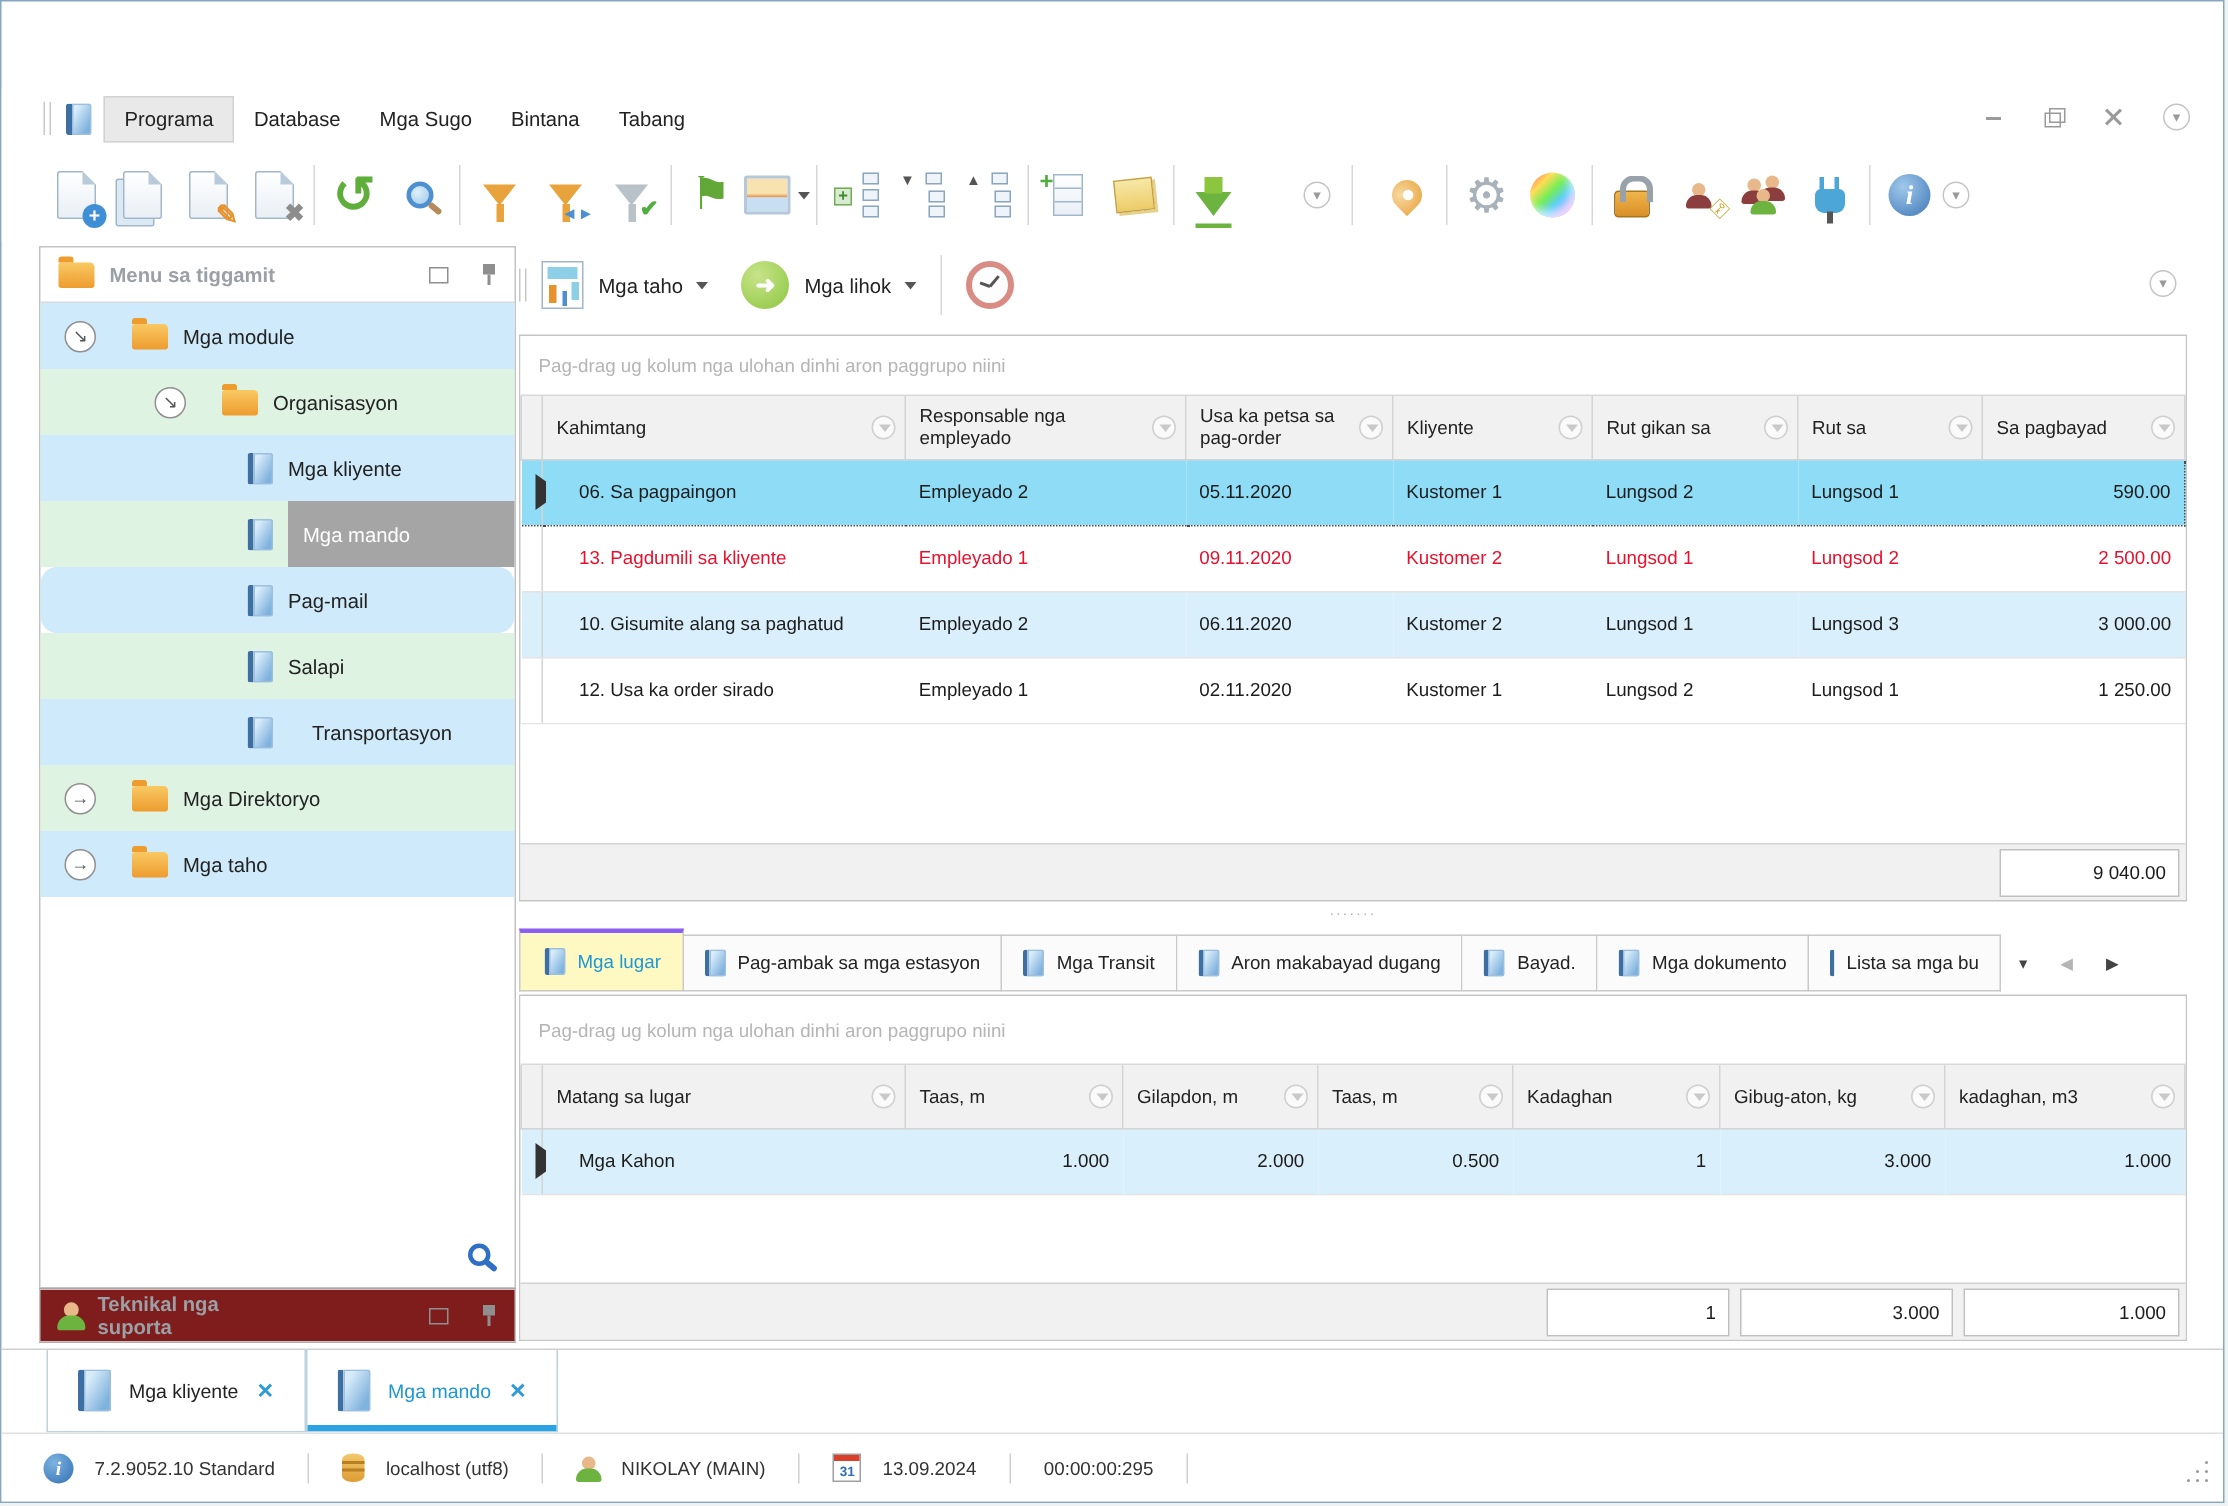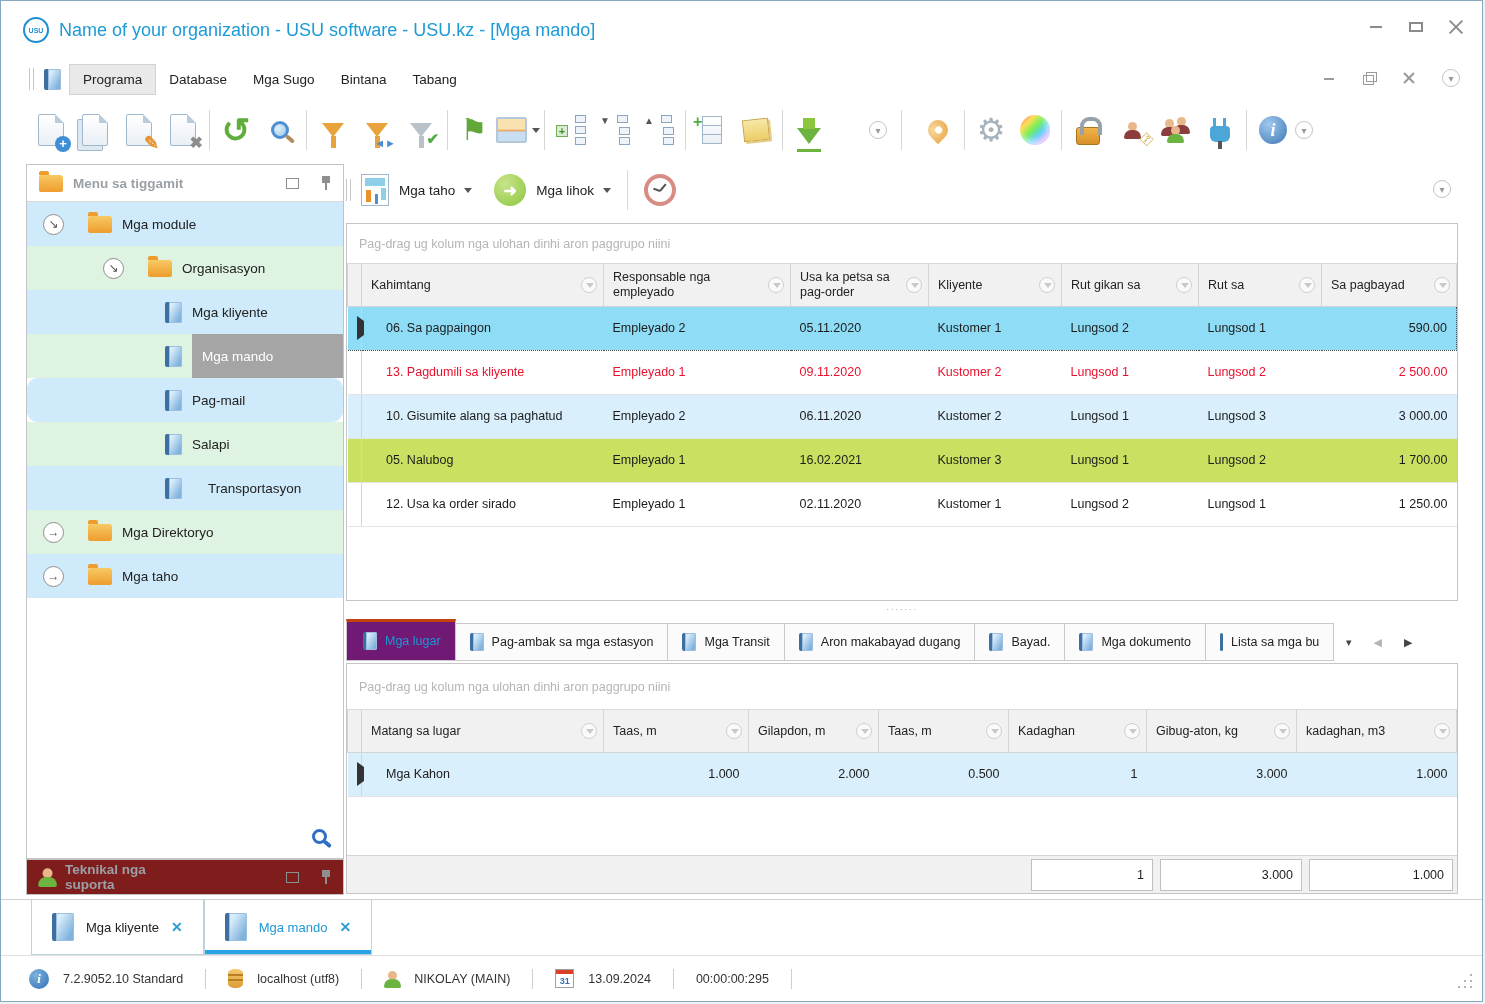--- a/index.html
+++ b/index.html
@@ -137,21 +137,21 @@
   .grid-filler { flex:1; background:#fff; }
   .grid-footer { height:38px; background:#f1f1f1; border-top:1px solid #d4d4d4; display:flex; align-items:center; justify-content:flex-end; padding-right:4px; gap:7px; }
   .total-box { background:#fff; border:1px solid #c0c0c0; height:32px; display:flex; align-items:center; justify-content:flex-end; padding:0 8px; font-size:12.5px; color:#1c1c1c; }
 
   
   .splitter { position:absolute; left:345px; top:600px; width:1112px; height:16px; display:flex; align-items:center; justify-content:center; color:#a9a9a9; font-size:9px; letter-spacing:1.5px; }
   .tabstrip { position:absolute; left:345px; top:618px; width:1140px; height:42px; display:flex; align-items:flex-end; }
   .dtab { height:38px; display:flex; align-items:center; gap:8px; padding:0 14px; border:1px solid #c9c9c9; border-left:none; background:#fbfbfb; font-size:12.5px; color:#222; white-space:nowrap; cursor:default; }
   .dtab:first-child { border-left:1px solid #c9c9c9; }
   .dtab .icon-book { width:14px; height:18px; border-left-width:3px; }
-  .dtab.active { background:#701a75; border-top:3px solid #c2410c; color:#1e97d4; height:42px;padding-left:16px; }
+  .dtab.active { background:#fef9c3; border-top:3px solid #8b5cf6; color:#1e97d4; height:42px;padding-left:16px; }
   .dtab.clip { max-width:128px; overflow:hidden; }
   .tab-arrows { display:flex; align-items:center; gap:22px; margin-left:12px; color:#444; font-size:11px; padding-bottom:12px; }
   .tab-arrows .dim { color:#b5b5b5; }
 
   
   .mdibar { position:absolute; left:0; right:0; top:898px; height:56px; background:#fff; border-top:1px solid #d0d0d0; display:flex; align-items:stretch; padding-left:30px; }
   .mtab { display:flex; align-items:center; gap:12px; padding:0 20px; border:1px solid #bcd2de; border-top:none; font-size:13px; color:#222; position:relative; cursor:default; }
   .mtab .icon-book { width:22px; height:28px; }
   .mtab .x { color:#2e9bd6; font-size:14px; font-weight:bold; }
   .mtab.active { color:#1e97d4; }
@@ -168,29 +168,20 @@
   .st-cal::before { content:""; position:absolute; left:0; right:0; top:0; height:4px; background:#d8402a; }
   .st-cal span { position:relative; top:3px; font-size:9px; color:#2f6fb4; font-weight:bold; }
   .grip-br { position:absolute; right:10px; top:14px; width:18px; height:18px; }
   .grip-br i { position:absolute; width:2.5px; height:2.5px; background:#9a9a9a; border-radius:50%; }
 </style>
 </head>
 <body>
 
 <div class="window">
 
-  <div class="titlebar">
-    <div class="app-logo">USU</div>
-    <div class="title-text">Name of your organization - USU software - USU.kz - [Mga mando]</div>
-    <div class="win-controls">
-      <div class="wc wc-min"></div>
-      <div class="wc wc-max"></div>
-      <div class="wc wc-close"></div>
-    </div>
-  </div>
 
   <div class="menubar">
     <div class="grip"></div>
     <span class="menu-book icon-book"></span>
     <div class="menu-item first">Programa</div>
     <div class="menu-item">Database</div>
     <div class="menu-item">Mga Sugo</div>
     <div class="menu-item">Bintana</div>
     <div class="menu-item">Tabang</div>
     <div class="menu-controls">
@@ -486,43 +477,36 @@
         <tr class="row-blue">
           <td class="ind"></td>
           <td style="padding-left:24px;">10. Gisumite alang sa paghatud</td>
           <td>Empleyado 2</td>
           <td>06.11.2020</td>
           <td>Kustomer 2</td>
           <td>Lungsod 1</td>
           <td>Lungsod 3</td>
           <td class="num">3 000.00</td>
         </tr>
-        <tr class="row-green">
-          <td class="ind"></td>
-          <td style="padding-left:24px;">05. Nalubog</td>
-          <td>Empleyado 1</td>
-          <td>16.02.2021</td>
-          <td>Kustomer 3</td>
-          <td>Lungsod 1</td>
-          <td>Lungsod 2</td>
-          <td class="num">1 700.00</td>
-        </tr>
         <tr class="row-white">
           <td class="ind"></td>
           <td style="padding-left:24px;">12. Usa ka order sirado</td>
           <td>Empleyado 1</td>
           <td>02.11.2020</td>
           <td>Kustomer 1</td>
           <td>Lungsod 2</td>
           <td>Lungsod 1</td>
           <td class="num">1 250.00</td>
         </tr>
       </tbody>
     </table>
     <div class="grid-filler"></div>
+    <div class="grid-footer">
+      <div class="total-box" style="width:120px;">9 040.00</div>
+    </div>
   </div>
 
   <div class="splitter">·······</div>
 
   <div class="tabstrip">
     <div class="dtab active">
         <span class="icon-book"></span>
         <span>Mga lugar</span>
       </div>
     <div class="dtab">

